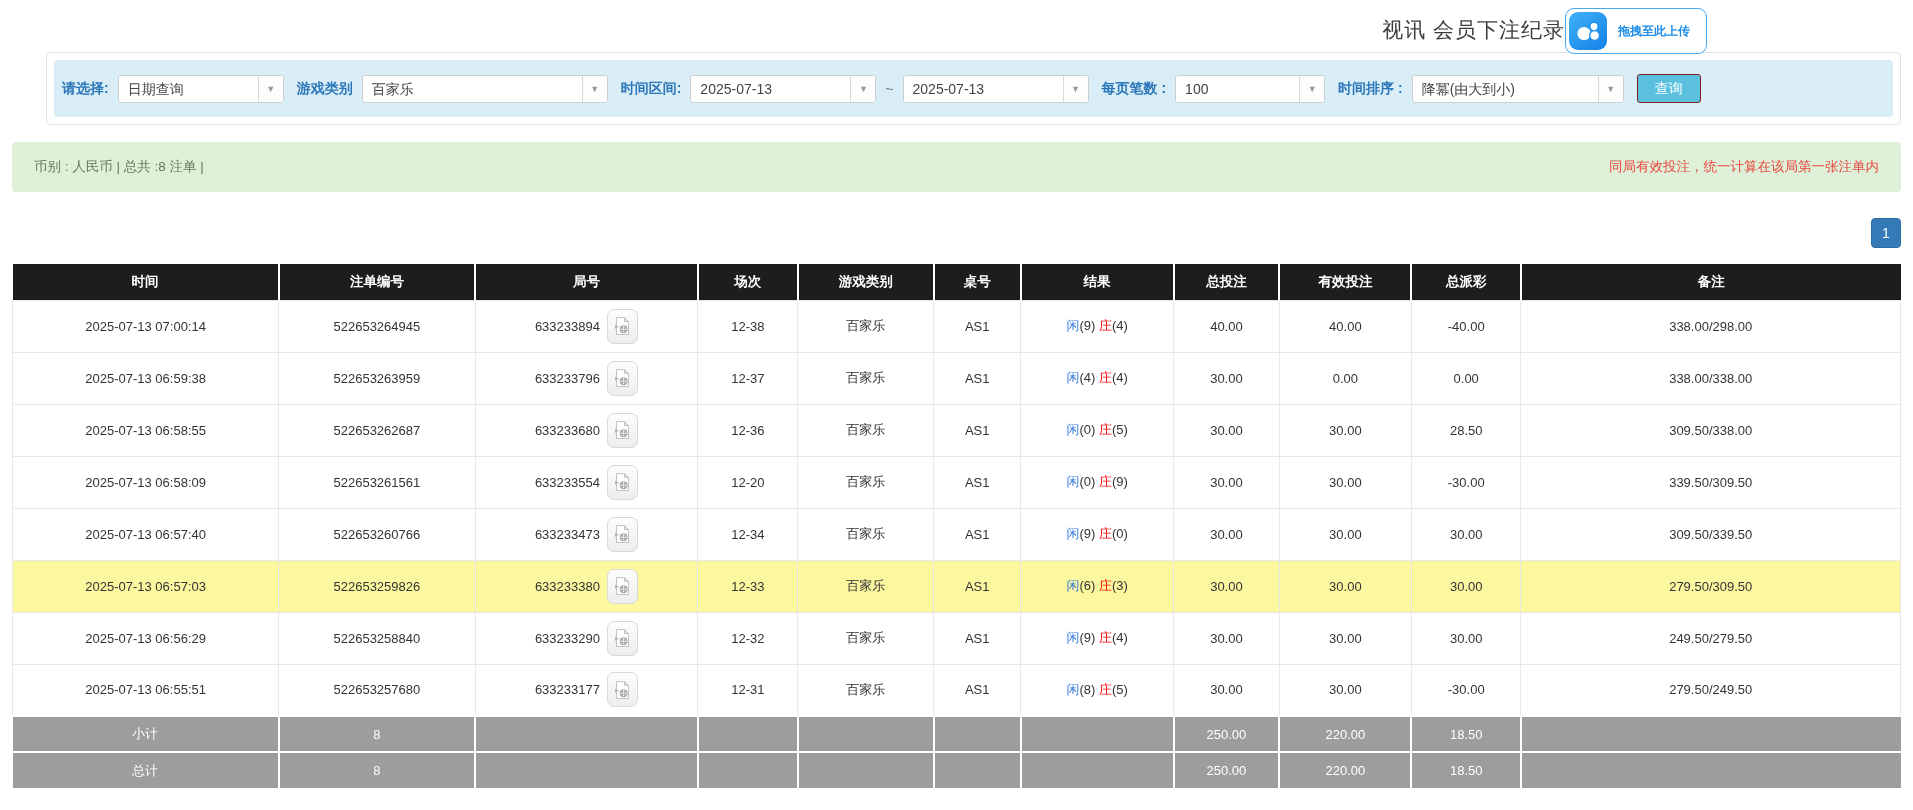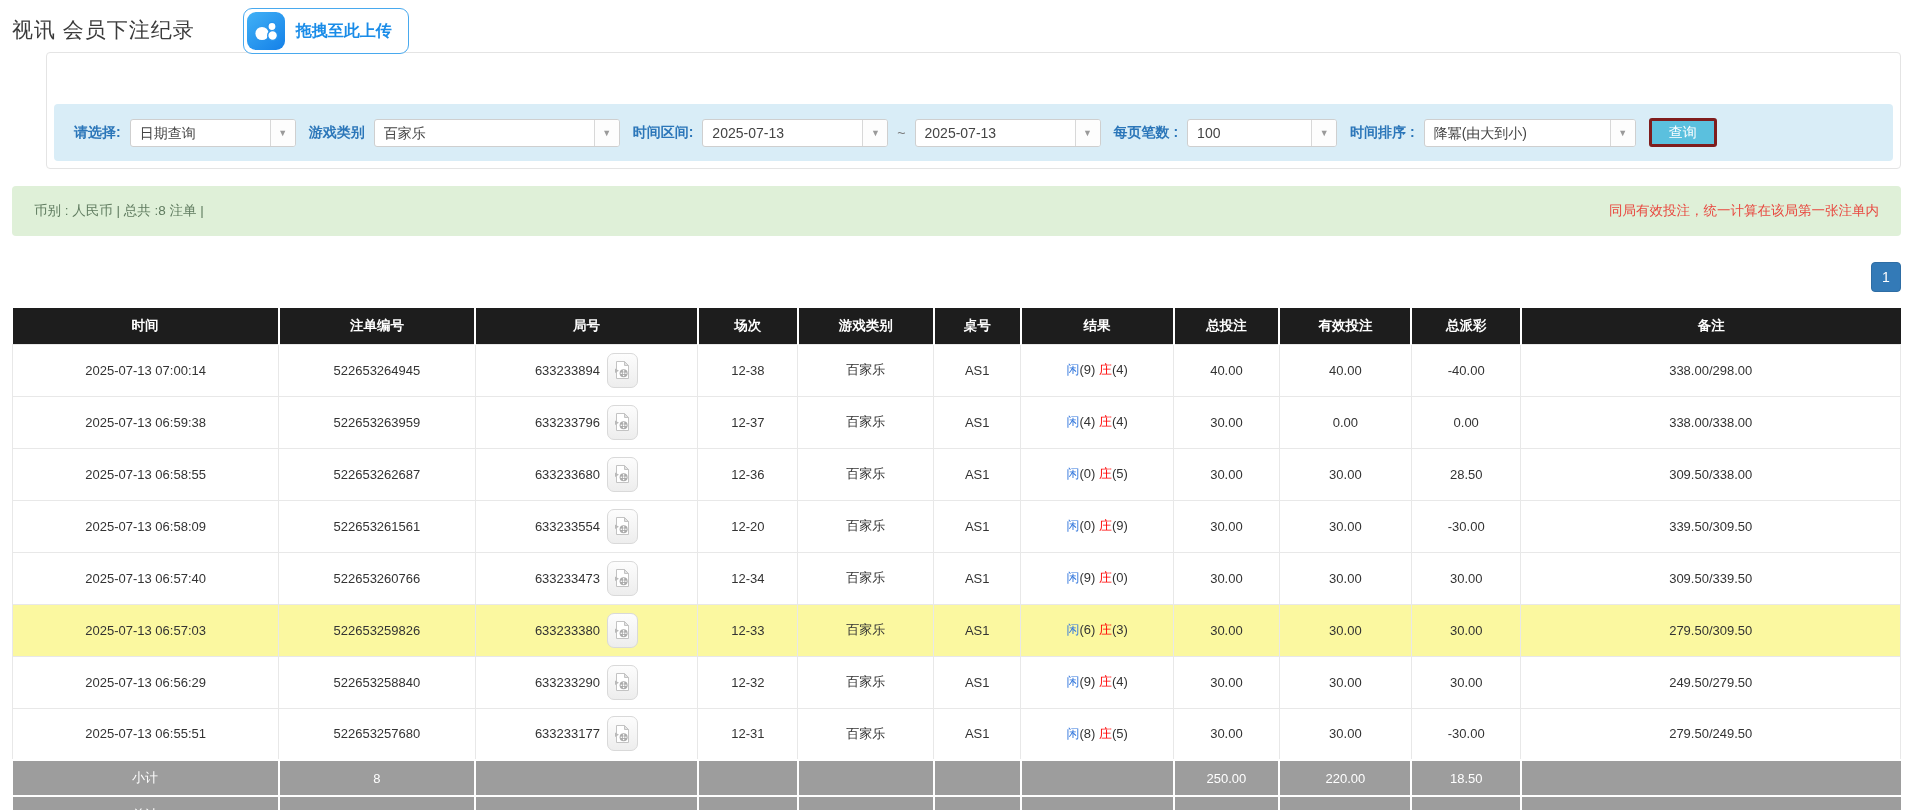--- a/index.html
+++ b/index.html
@@ -7,39 +7,39 @@
     --value-blue:#3478dd; --negative-red:#ff0000; --label-blue:#2b76b9;
     --filter-bg:#d9edf7; --success-bg:#dff0d8; --success-text:#5f7b5f;
     --notice-red:#e8473f; --search-btn:#5bc0de; --pagination-blue:#337ab7;
     --upload-blue:#1a8ce8;
   }
   *{box-sizing:border-box; margin:0; padding:0;}
   html,body{background:#fff; font-family:"Liberation Sans","DejaVu Sans",sans-serif; color:#333;}
   .page{width:1913px; padding:0 12px; overflow:hidden;}
 
   
-  .topbar{display:flex; justify-content:flex-start; align-items:flex-start; padding-top:8px; height:52px;gap:48px;}
+  .topbar{display:flex; justify-content:flex-end; align-items:flex-start; padding-top:8px; height:52px;}
   .page-title{font-size:21px; font-weight:normal; color:#3b3b3b; margin-top:8px; letter-spacing:1px;}
   .upload-btn{display:inline-flex; align-items:center; gap:11px; border:1px solid #49a9ee; border-radius:9px;
-    padding:3px 16px 3px 3px; background:#fff; color:var(--upload-blue); font-size:16px; font-weight:bold;
+    padding:3px 16px 3px 3px; background:#fff; color:var(--upload-blue); font-size:12px; font-weight:bold;
     margin-right:194px; cursor:pointer;font-family:Liberation Mono, monospace;}
   .upload-icon{width:38px; height:38px; border-radius:9px; background:linear-gradient(140deg,#41b1f6,#1480e8);
     display:flex; align-items:center; justify-content:center;}
 
   
   .filter-outer{margin-left:34px; border:1px solid #e4e4e4; border-radius:4px; padding:7px; background:#fff;}
-  .filter-bar{background:var(--filter-bg); border-radius:4px; padding:14px 16px; display:flex; align-items:center; gap:9px;margin-top:44px;}
+  .filter-bar{background:var(--filter-bg); border-radius:4px; padding:14px 4px; display:flex; align-items:center; gap:9px;}
   .f-label{color:var(--label-blue); font-size:14px; font-weight:bold; white-space:nowrap; margin-left:4px;}
   .combo{display:inline-flex; height:28px; background:#fff; border:1px solid #cfcfcf; border-radius:3px; overflow:hidden; cursor:pointer;}
   .combo-text{padding:0 9px; line-height:26px; font-size:14px; color:#444; white-space:nowrap; flex:1;}
   .combo-arrow{width:25px; border-left:1px solid #d8d8d8; background:#fdfdfd; color:#9a9a9a; display:flex;
     align-items:center; justify-content:center; font-size:9px;}
   .w-select{width:166px;} .w-game{width:246px;} .w-date{width:186px;gap:14px;} .w-size{width:150px;} .w-sort{width:212px;}
   .tilde{color:#777; font-size:14px;}
-  .search-btn{height:29px; padding:0 17px; background:var(--search-btn); border:3px solid #7f1d1d; border-radius:3px;
+  .search-btn{height:29px; padding:0 17px; background:var(--search-btn); border:1px solid #7f1d1d; border-radius:3px;
     color:#fff; font-size:14px; cursor:pointer; margin-left:4px;}
 
   
   .summary-bar{margin-top:17px; background:var(--success-bg); border-radius:4px; height:50px; display:flex;
     align-items:center; justify-content:space-between; padding:0 22px; font-size:13.5px;gap:7px;}
   .summary-left{color:var(--success-text);}
   .summary-right{color:var(--notice-red);text-align:center;}
 
   
   .pagination{display:flex; justify-content:flex-end; margin:26px 0 16px;}

